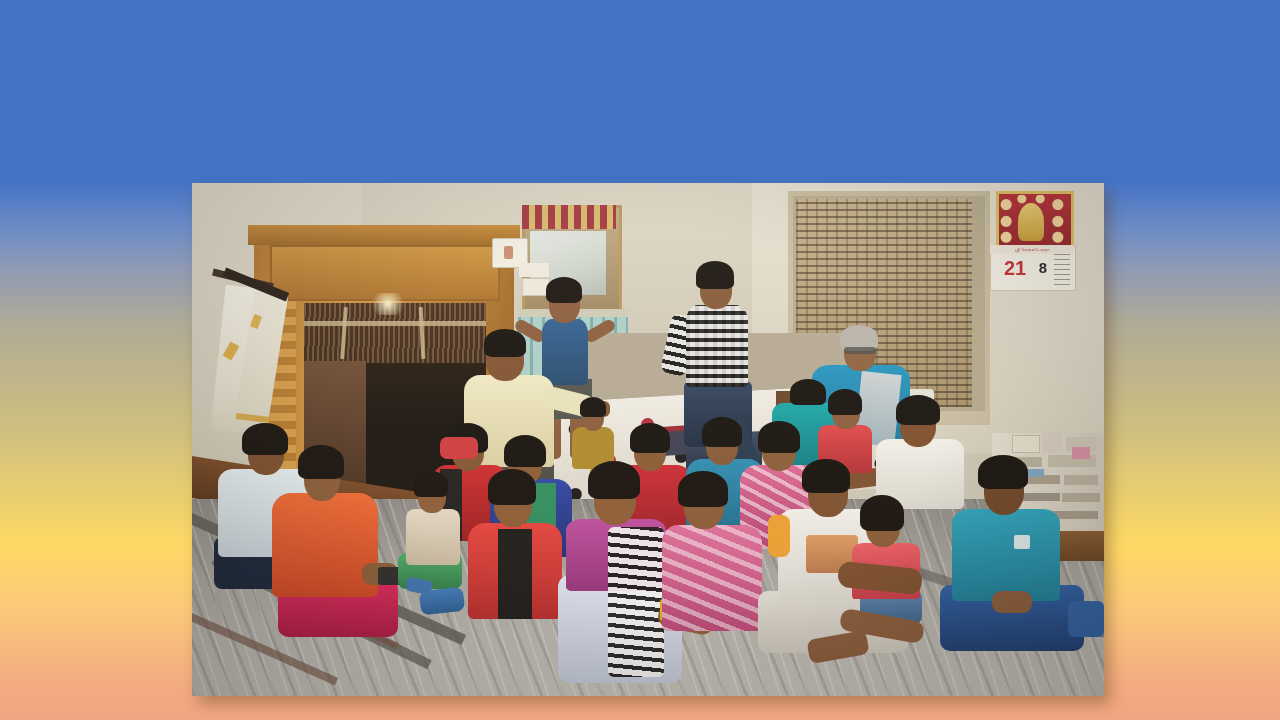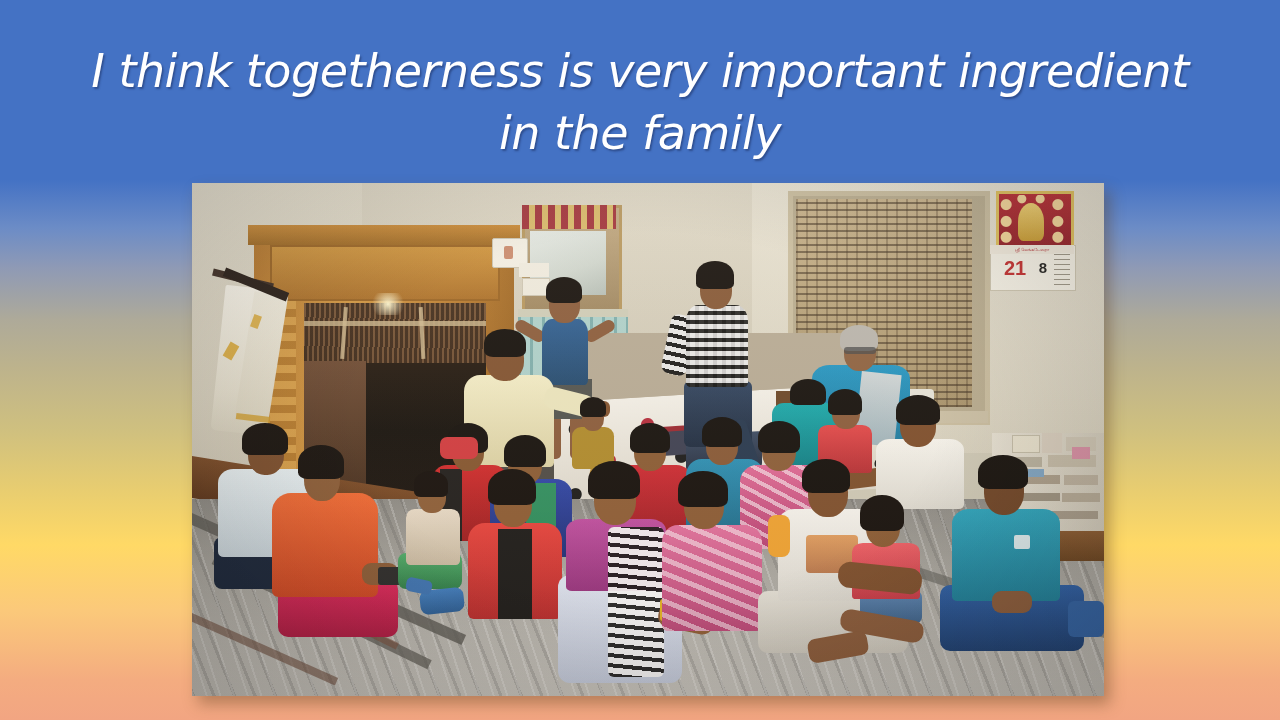--- a/index.html
+++ b/index.html
@@ -551,22 +551,20 @@
     background: linear-gradient(180deg, rgba(255,240,210,.10), rgba(120,90,60,.08));
     pointer-events:none;
   }
 </style>
 </head>
 <body>
 
 <div class="slide">
 
   <div class="title-band"></div>
-  <div class="title-text">I think togetherness is very important ingredient
-in the family</div>
 
   <div class="photo-frame">
     <div class="photo">
 
       <div class="ph wall-far"></div>
       <div class="ph wall-mid"></div>
       <div class="ph wall-right"></div>
       <div class="ph wall-left"></div>
 
       <div class="ph doorframe-outer"></div>

